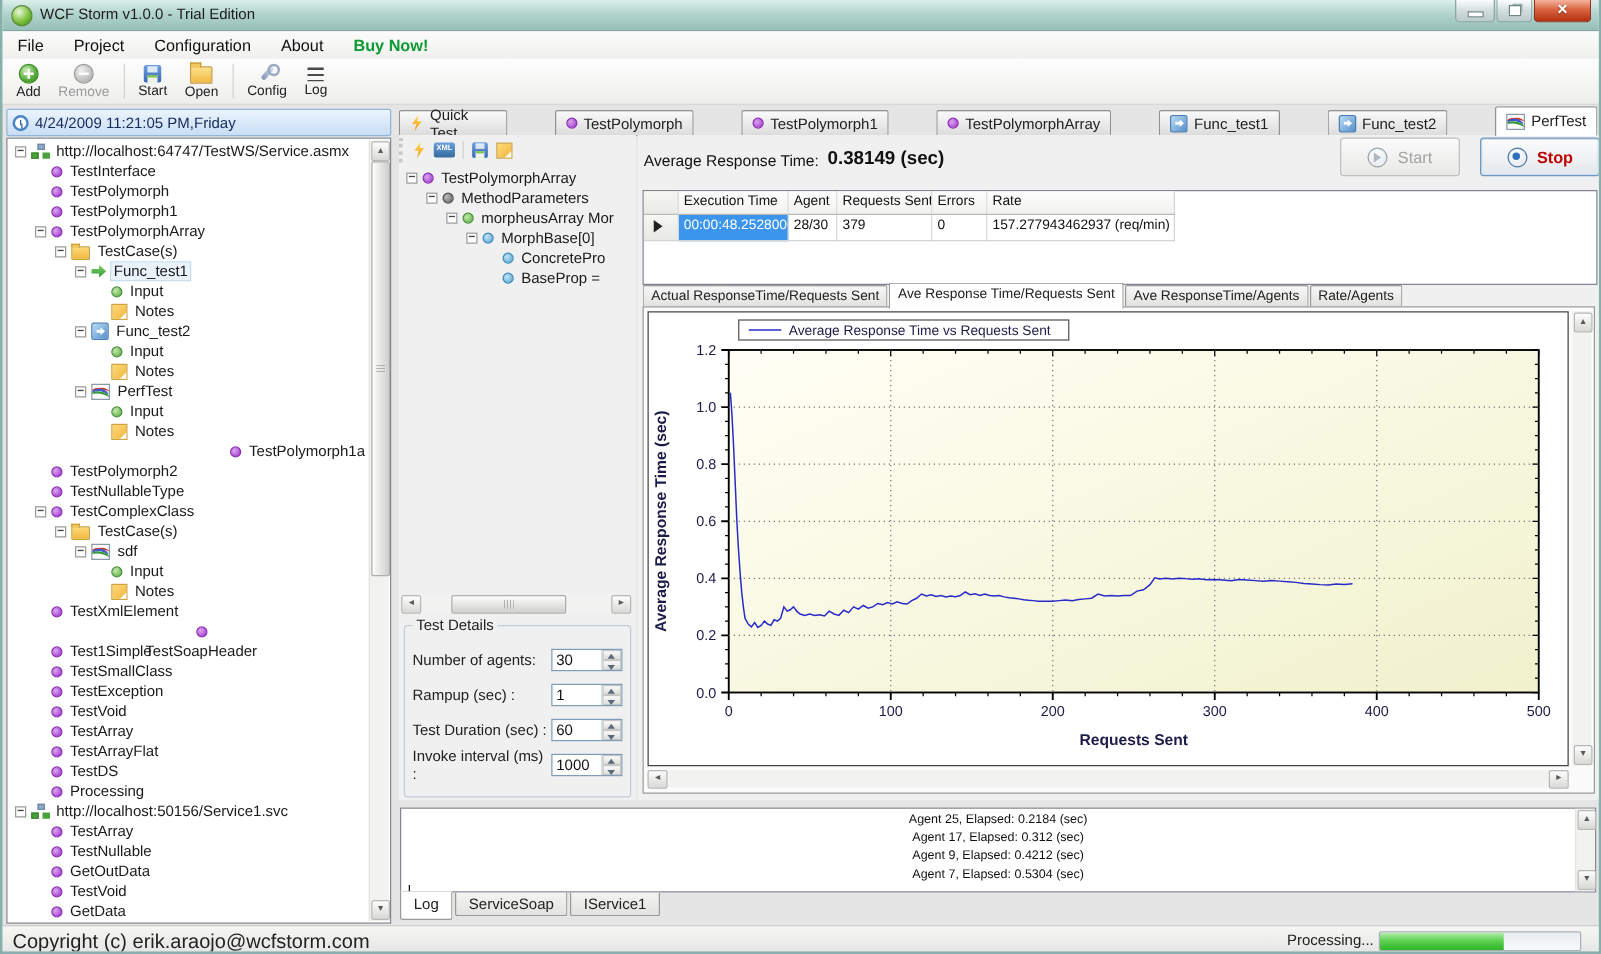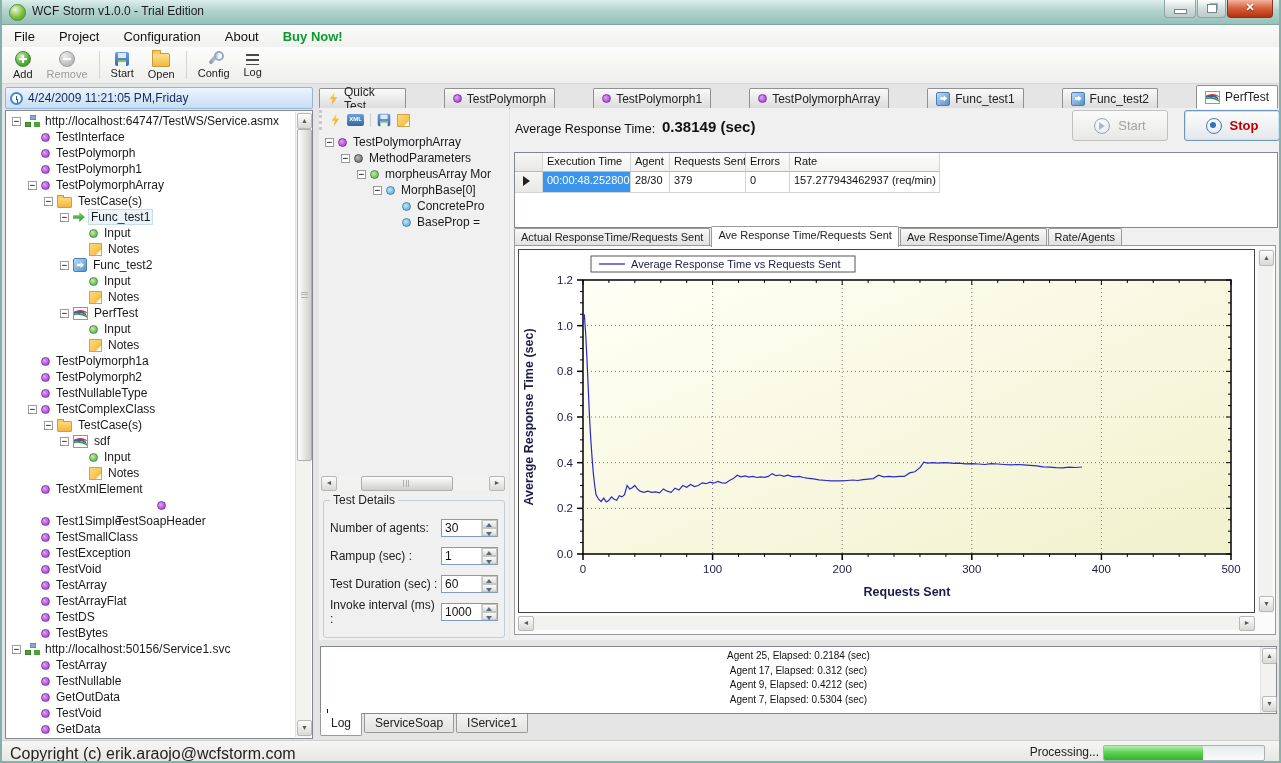--- a/index.html
+++ b/index.html
@@ -284,21 +284,21 @@
           <div class="trow" style="padding-left: 68px;">
             <span class="expspacer"></span>
             <span class="ticon input-icon"></span>
             <span class="tlabel">Input</span>
           </div>
           <div class="trow" style="padding-left: 68px;">
             <span class="expspacer"></span>
             <span class="ticon notes-icon"></span>
             <span class="tlabel">Notes</span>
           </div>
-          <div class="trow" style="padding-left: 20px;">
+          <div class="trow" style="padding-left: 20px; justify-content: flex-end;">
             <span class="expspacer"></span>
             <span class="ticon method-icon"></span>
             <span class="tlabel">TestPolymorph1a</span>
           </div>
           <div class="trow" style="padding-left: 20px;">
             <span class="expspacer"></span>
             <span class="ticon method-icon"></span>
             <span class="tlabel">TestPolymorph2</span>
           </div>
           <div class="trow" style="padding-left: 20px;">
@@ -372,21 +372,21 @@
             <span class="tlabel">TestArrayFlat</span>
           </div>
           <div class="trow" style="padding-left: 20px;">
             <span class="expspacer"></span>
             <span class="ticon method-icon"></span>
             <span class="tlabel">TestDS</span>
           </div>
           <div class="trow" style="padding-left: 20px;">
             <span class="expspacer"></span>
             <span class="ticon method-icon"></span>
-            <span class="tlabel">TestBytes</span>
+            <span class="tlabel">Processing</span>
           </div>
           <div class="trow" style="padding-left: 4px;">
             <span class="expbox">−</span>
             <span class="ticon service-icon"></span>
             <span class="tlabel">http://localhost:50156/Service1.svc</span>
           </div>
           <div class="trow" style="padding-left: 20px;">
             <span class="expspacer"></span>
             <span class="ticon method-icon"></span>
             <span class="tlabel">TestArray</span>

